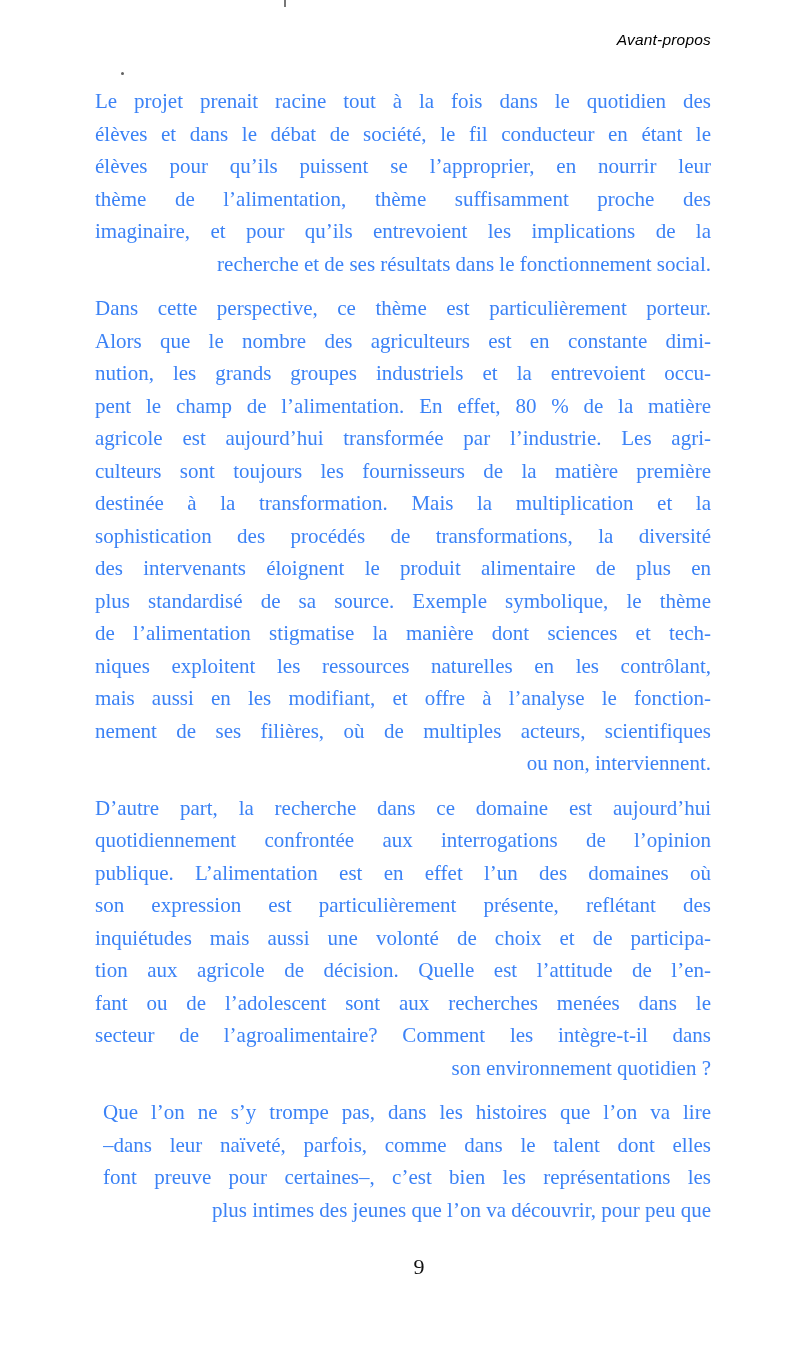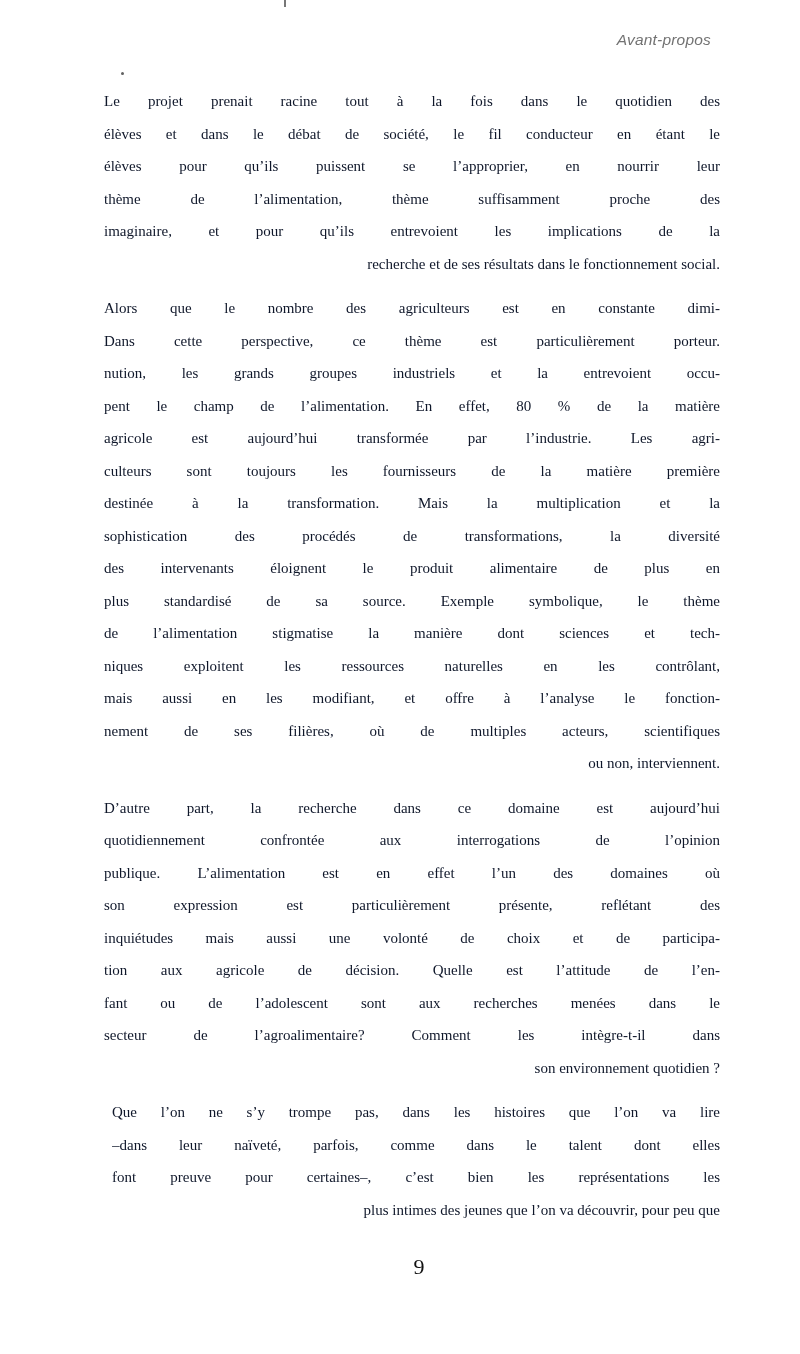--- a/index.html
+++ b/index.html
@@ -13,30 +13,30 @@
     font-family: "Liberation Serif", serif;
     overflow: hidden;
   }
   .running-header {
     position: absolute;
     top: 31px;
     right: 89px;
     font-family: "Liberation Sans", sans-serif;
     font-style: italic;
     font-size: 15.5px;
-    color: #737373;
+    color: #000000;
     letter-spacing: 0.2px;
   }
   .page-body {
     position: absolute;
-    left: 104px;
+    left: 95px;
     top: 85px;
     width: 616px;
-    font-size: 15px;
-    color: #0f172a;
+    font-size: 21px;
+    color: #3b82f6;
   }
   .paragraph { margin: 0 0 12px 0; }
   .paragraph:last-child { margin-bottom: 0; margin-left: 8px; }
   .line {
     height: 32.5px;
     line-height: 32.5px;
     overflow: hidden;
     text-align: justify;
     white-space: normal;
   }
@@ -91,22 +91,22 @@
 
   <div class="paragraph">
         <div class="line">Le projet prenait racine tout à la fois dans le quotidien des</div>
         <div class="line">élèves et dans le débat de société, le fil conducteur en étant le</div>
         <div class="line">élèves pour qu’ils puissent se l’approprier, en nourrir leur</div>
         <div class="line">thème de l’alimentation, thème suffisamment proche des</div>
         <div class="line">imaginaire, et pour qu’ils entrevoient les implications de la</div>
         <div class="line last">recherche et de ses résultats dans le fonctionnement social.</div>
       </div>
       <div class="paragraph">
+        <div class="line">Dans cette perspective, ce thème est particulièrement porteur.</div>
         <div class="line">Alors que le nombre des agriculteurs est en constante dimi-</div>
-        <div class="line">Dans cette perspective, ce thème est particulièrement porteur.</div>
         <div class="line">nution, les grands groupes industriels et la entrevoient occu-</div>
         <div class="line">pent le champ de l’alimentation. En effet, 80 % de la matière</div>
         <div class="line">agricole est aujourd’hui transformée par l’industrie. Les agri-</div>
         <div class="line">culteurs sont toujours les fournisseurs de la matière première</div>
         <div class="line">destinée à la transformation. Mais la multiplication et la</div>
         <div class="line">sophistication des procédés de transformations, la diversité</div>
         <div class="line">des intervenants éloignent le produit alimentaire de plus en</div>
         <div class="line">plus standardisé de sa source. Exemple symbolique, le thème</div>
         <div class="line">de l’alimentation stigmatise la manière dont sciences et tech-</div>
         <div class="line">niques exploitent les ressources naturelles en les contrôlant,</div>

